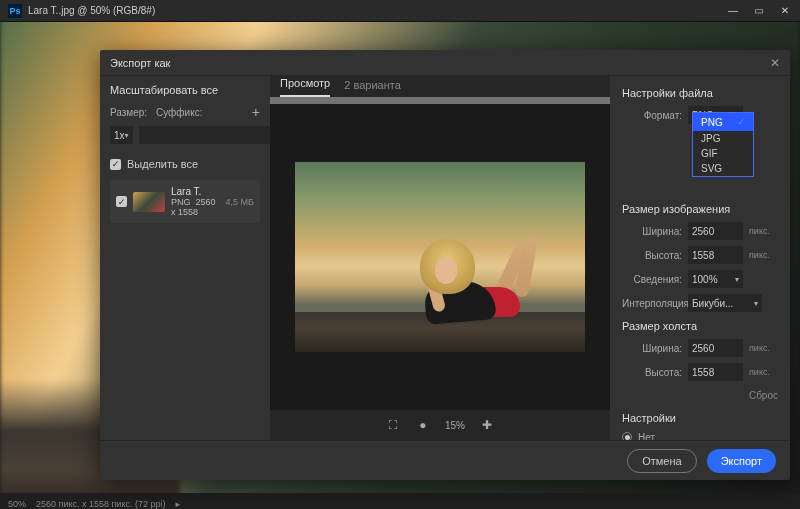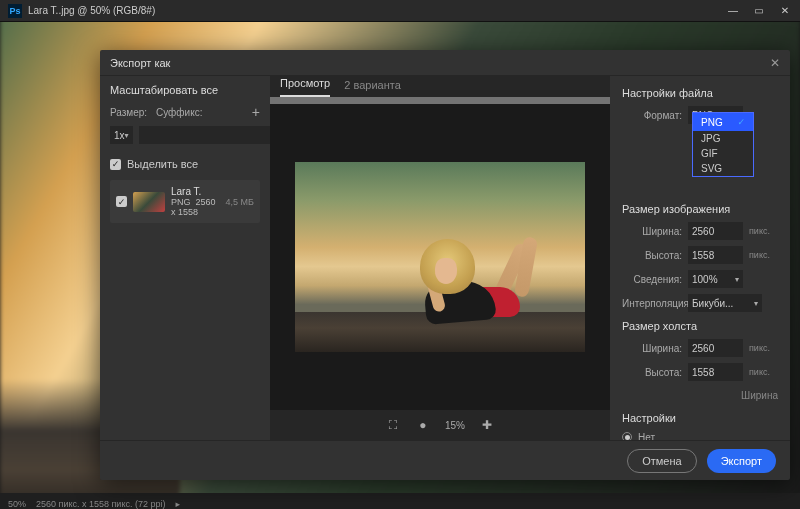--- a/index.html
+++ b/index.html
@@ -199,21 +199,21 @@
       <div class="frow">
         <span class="flbl">Ширина:</span>
         <input class="inp fval" value="2560" style="">
         <span class="unit">пикс.</span>
       </div>
       <div class="frow">
         <span class="flbl">Высота:</span>
         <input class="inp fval" value="1558" style="">
         <span class="unit">пикс.</span>
       </div>
-      <div class="reset">Ширина</div>
+      <div class="reset">Сброс</div>
 
       <div class="hdr">Настройки</div>
       <div class="metarow">
         <span class="radio on"></span>
         <span>Нет</span>
       </div>
       <div class="metarow">
         <span class="radio"></span>
         <span>Сведения об авт. правах и контакты</span>
       </div>

